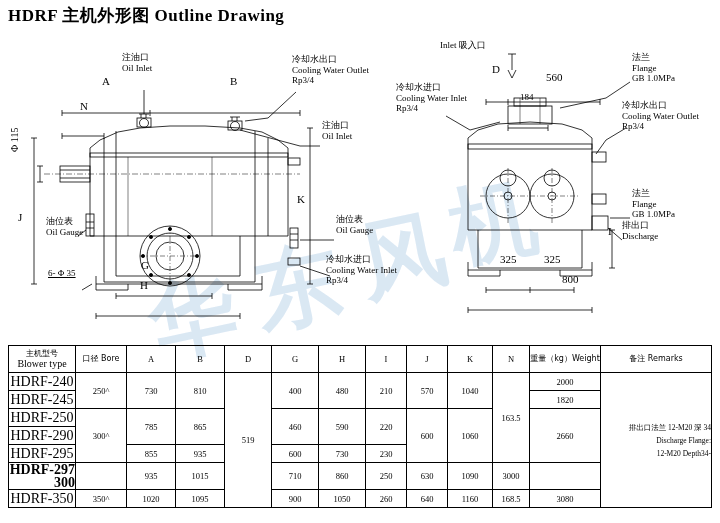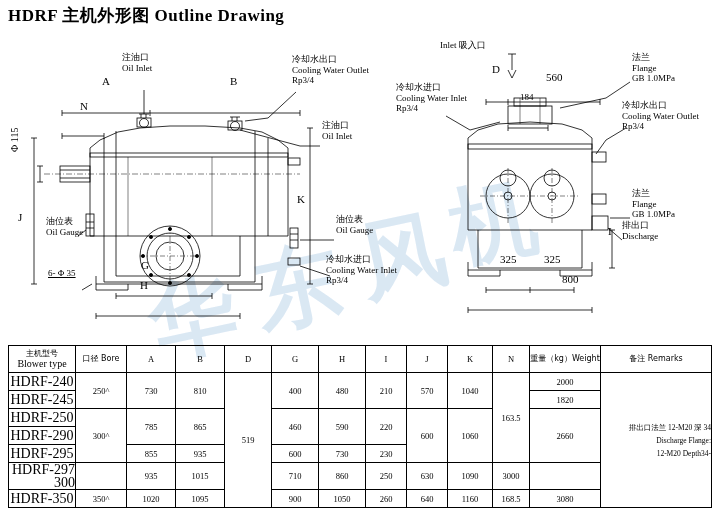--- a/index.html
+++ b/index.html
@@ -333,21 +333,21 @@
       <tr>
         <td class="left">HDRF-295</td>
         <td>855</td>
         <td>935</td>
         <td>600</td>
         <td>730</td>
         <td>230</td>
       </tr>
 
       <tr>
-        <td class="left two-line" style="white-space:pre-line;">HDRF-297
+        <td class="left two-line" style="white-space:pre-line;font-weight:bold;">HDRF-297
 300</td>
         <td></td>
         <td>935</td>
         <td>1015</td>
         <td>710</td>
         <td>860</td>
         <td>250</td>
         <td>630</td>
         <td>1090</td>
         <td>3000</td>

